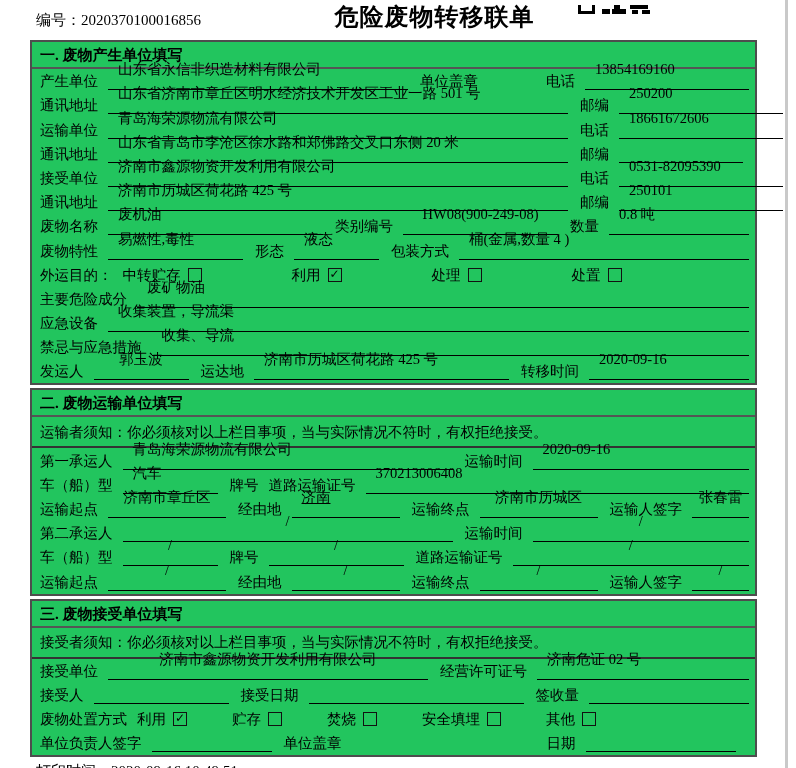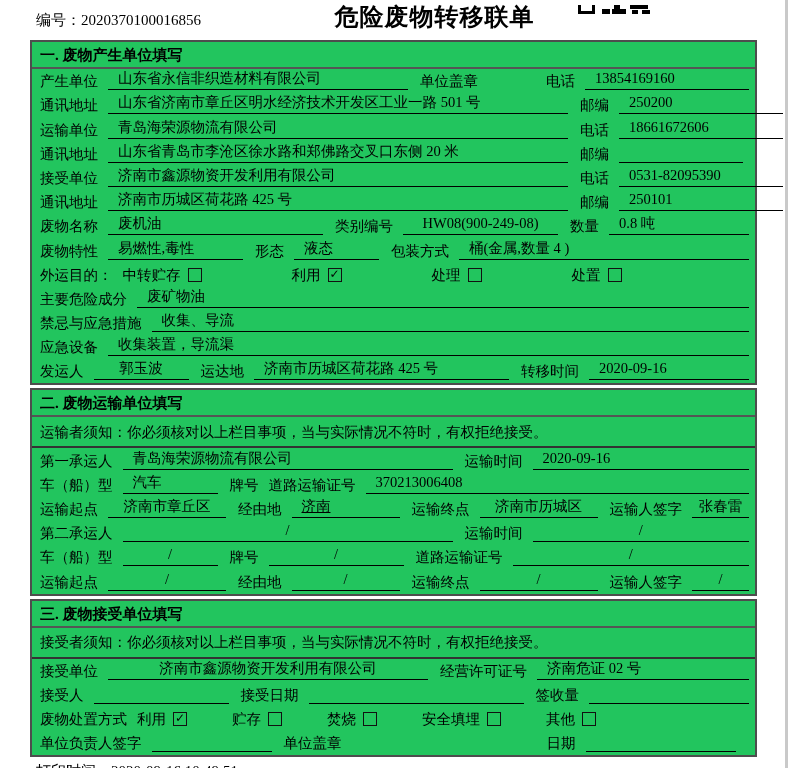--- a/index.html
+++ b/index.html
@@ -12,21 +12,21 @@
   .doc-header{position:relative;height:40px}
   .serial{position:absolute;left:6px;top:11px;font-size:15px;white-space:nowrap}
   .title{position:absolute;left:8px;right:0;top:1px;text-align:center;font-size:24px;font-weight:bold;transform:translateX(37px);letter-spacing:1px}
   .qr{position:absolute;left:548px;top:0;width:74px;height:9px}
   .section{border:2px solid #4d4d4d;margin-bottom:3px;background:#22c55e}
   .sec-header{font-size:15px;font-weight:bold;padding:4px 8px 3px;line-height:18px;border-bottom:2px solid #555}
   .row{display:flex;align-items:flex-end;height:24.2px;padding:0 4px 3px 8px;box-sizing:border-box}
   .row.notice{height:31px;align-items:center;border-bottom:2.5px solid #333;padding:0 8px}
   .lab{font-size:14.5px;white-space:nowrap;margin-right:10px;line-height:18px}
   .txt{font-size:14.5px;white-space:nowrap;line-height:18px}
-  .val{font-size:14.5px;border-bottom:1.2px solid #000;padding:0 2px 2px 10px;white-space:nowrap;
+  .val{font-size:14.5px;border-bottom:1.2px solid #000;padding:0 2px 11px 10px;white-space:nowrap;
        line-height:18px;min-height:18px;box-sizing:border-box;flex:0 0 auto;margin-right:12px;overflow:hidden}
   .val.grow{flex:1 1 auto;margin-right:2px}
   .val.center{text-align:center;padding-left:2px}
   .row .val:last-child{margin-right:2px}
   .gapseg{flex:0 0 auto}
   .check{display:inline-flex;align-items:center;flex:0 0 auto}
   .check-label{font-size:14.5px;white-space:nowrap;line-height:18px}
   .check-box{display:inline-block;width:12px;height:12px;border:1.5px solid #111;margin-left:7px;
              font-size:12px;line-height:11px;text-align:center;box-sizing:content-box;font-family:"DejaVu Sans",sans-serif}
   .checks-wide .check{margin-right:90px}
@@ -132,26 +132,26 @@
           <span class="check">
             <span class="check-label">处置</span>
             <span class="check-box"></span>
           </span>
         </div>
         <div class="row">
           <span class="lab">主要危险成分</span>
           <span class="val grow">废矿物油</span>
         </div>
         <div class="row">
+          <span class="lab">应急设备</span>
+          <span class="val grow">收集装置，导流渠</span>
+        </div>
+        <div class="row">
           <span class="lab">禁忌与应急措施</span>
           <span class="val grow">收集、导流</span>
-        </div>
-        <div class="row">
-          <span class="lab">应急设备</span>
-          <span class="val grow">收集装置，导流渠</span>
         </div>
         <div class="row">
           <span class="lab">发运人</span>
           <span class="val center" style="width: 95px;">郭玉波</span>
           <span class="lab">运达地</span>
           <span class="val" style="width: 255px;">济南市历城区荷花路 425 号</span>
           <span class="lab">转移时间</span>
           <span class="val grow">2020-09-16</span>
         </div>
       </div>

